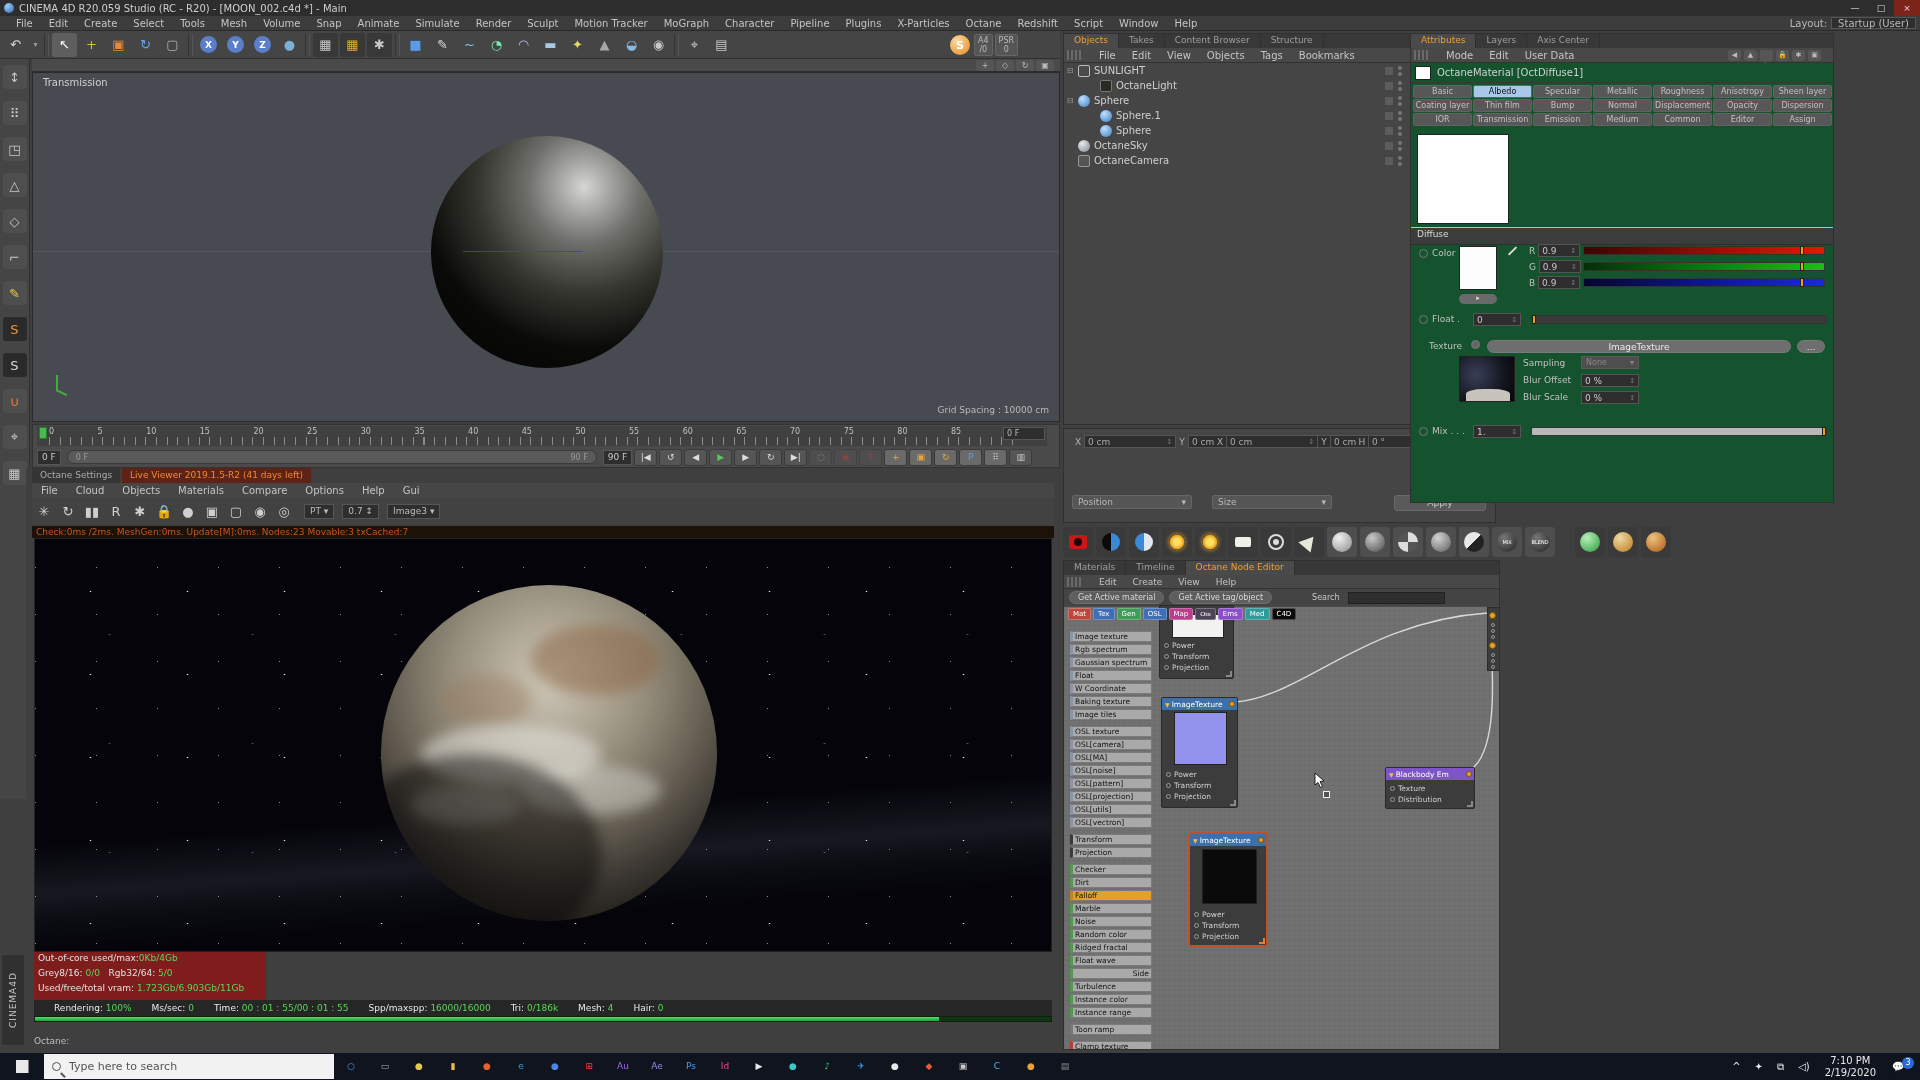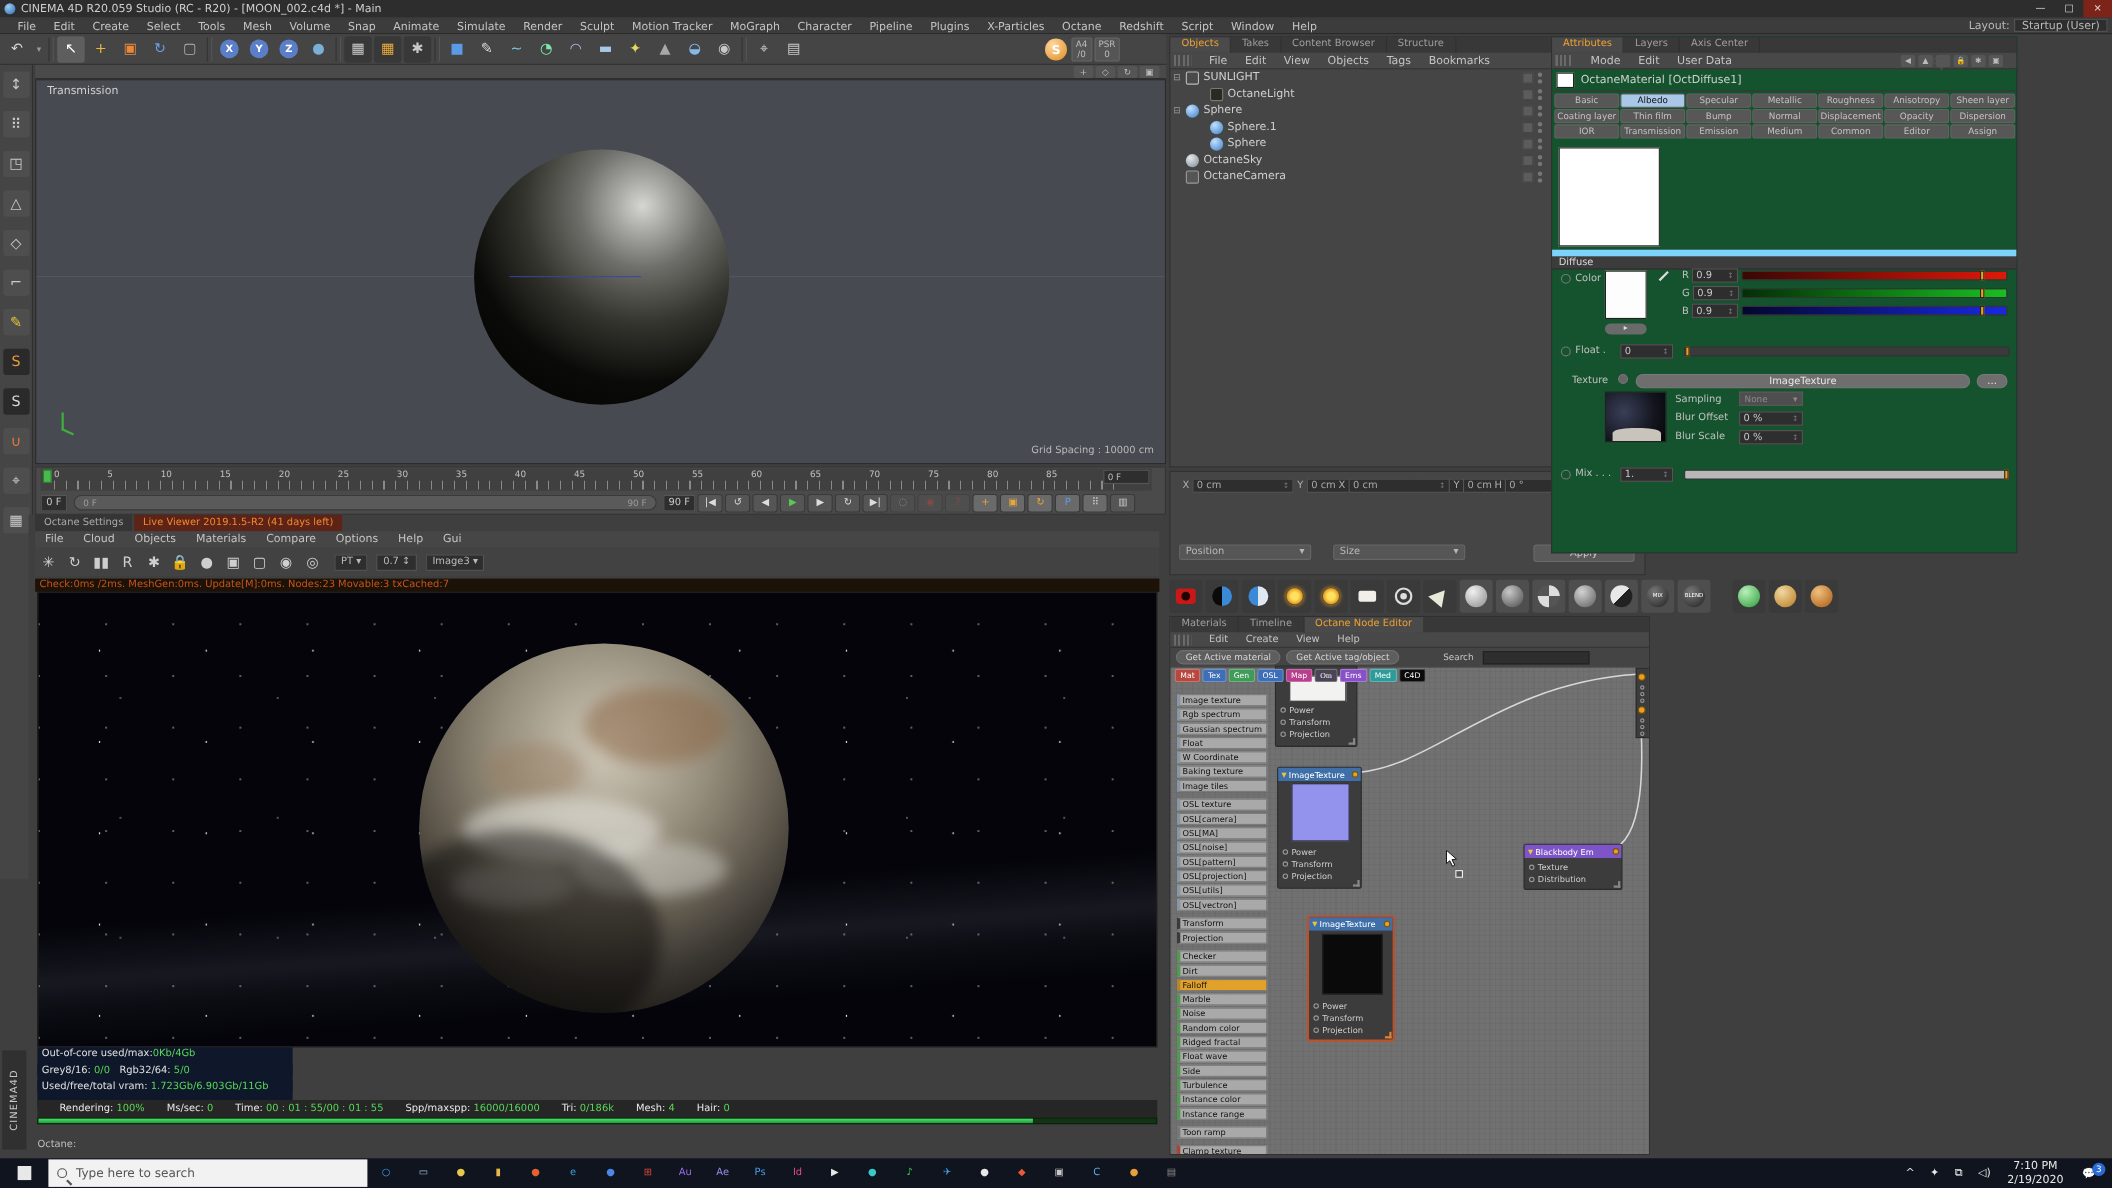--- a/index.html
+++ b/index.html
@@ -68,21 +68,21 @@
   .lvi{width:24px;height:22px;display:flex;align-items:center;justify-content:center;font-size:13px;color:#cfcfcf}
   .lvi.lock{color:#e8a020;font-size:13px}
   .lvsel{background:#2e2e2e;border:1px solid #555;font-size:9px;color:#bbb;height:15px;padding:1px 5px;margin-left:8px;display:flex;align-items:center}
   #lvstatus{position:absolute;left:6px;top:58px;width:1022px;height:12px;background:#1c1208;color:#c8541c;font-size:9px;padding-left:4px;line-height:12px}
   #lvrender{position:absolute;left:8px;top:70px;width:1018px;height:414px;background:#04040a;overflow:hidden;border:1px solid #222}
   .stars{position:absolute;left:0;top:0;width:100%;height:100%;background-image:radial-gradient(rgba(255,255,255,.9) .6px,transparent 1.1px),radial-gradient(rgba(255,255,255,.55) .6px,transparent 1px),radial-gradient(rgba(200,210,255,.4) .7px,transparent 1.2px);background-size:97px 83px,61px 47px,143px 109px;background-position:7px 11px,31px 5px,3px 41px}
   #milkyway{position:absolute;left:-60px;top:268px;width:1200px;height:110px;background:linear-gradient(180deg,rgba(190,200,230,0) 0%,rgba(190,200,230,.10) 45%,rgba(190,200,230,.04) 70%,rgba(190,200,230,0) 100%);transform:rotate(-4deg);filter:blur(3px)}
   #planet{position:absolute;left:346px;top:46px;width:336px;height:336px;border-radius:50%;overflow:hidden;background:radial-gradient(circle at 50% 28%,#cfc9ba 0%,#b5ad9c 16%,#948c7a 34%,#6a6356 52%,#393530 72%,#16140f 92%)}
   #planet .blob{position:absolute;border-radius:50%;filter:blur(7px)}
   
-  .lvstat{position:absolute;left:8px;width:232px;height:26px;background:#0f172a;border-bottom:1px solid #333;font-size:9px;color:#e0e0e0;padding:1px 4px;white-space:nowrap}
+  .lvstat{position:absolute;left:8px;width:232px;height:26px;background:#7f1d1d;border-bottom:1px solid #333;font-size:9px;color:#e0e0e0;padding:1px 4px;white-space:nowrap}
   .lvstat b,.statv{color:#58d858;font-weight:normal}
   #lvmain{position:absolute;left:8px;top:532px;width:1018px;height:16px;background:#262626;font-size:9px;color:#e8e8e8;display:flex;align-items:center;white-space:nowrap}
   #lvmain span{margin-left:10px}
   #lvprog{position:absolute;left:8px;top:548px;width:1018px;height:6px;background:#143314;border:1px solid #0a220a}
   #lvprog i{display:block;width:89%;height:100%;background:linear-gradient(180deg,#4ae06a,#1e9e3c)}
   #octfoot{left:34px;top:1036px;font-size:9px;color:#bdbdbd}
   
   #objects{left:1063px;top:33px;width:433px;height:392px;background:#454545;border:1px solid #303030}
   .ptabs{display:flex;height:14px;font-size:9px;background:#383838}
   .ptab{padding:1px 10px;color:#9f9f9f;border-right:1px solid #303030}
@@ -116,21 +116,21 @@
   .csel{width:120px;height:14px;background:#565656;border:1px solid #666;border-radius:2px;color:#b8b8b8;display:flex;justify-content:space-between;padding:0 5px;align-items:center}
   #applybtn{position:absolute;left:330px;top:66px;width:92px;height:16px;background:#5a5a5a;border:1px solid #6a6a6a;border-radius:3px;color:#c8c8c8;text-align:center;line-height:15px}
   
   #attrs{left:1410px;top:33px;width:424px;height:470px;background:#14532d;border:1px solid #303030}
   #matline{display:flex;align-items:center;height:20px;border-bottom:1px solid #383838;font-size:10px;color:#d0d0d0}
   #matline .sw{width:16px;height:14px;background:#fff;margin:0 6px 0 4px;border:1px solid #222}
   #atabgrid{display:flex;flex-wrap:wrap;padding:1px}
   .atab{width:59px;height:13px;background:#575757;border:1px solid #626262;border-radius:2px;margin:1px 0 0 1px;font-size:8px;color:#c2c2c2;text-align:center;line-height:12px;overflow:hidden}
   .atab.active{background:#a9c7e8;color:#111}
   #apreview{position:absolute;left:6px;top:100px;width:92px;height:90px;background:#fff;border:1px solid #222}
-  .sechead{position:absolute;left:0;width:422px;height:18px;background:#3c3c3c;border-top:6px solid #7dd3fc;border-bottom:1px solid #2e2e2e;font-size:9px;color:#d8d8d8;padding-left:6px;line-height:13px}
+  .sechead{position:absolute;left:0;width:422px;height:18px;background:#3c3c3c;border-top:1px solid #7dd3fc;border-bottom:1px solid #2e2e2e;font-size:9px;color:#d8d8d8;padding-left:6px;line-height:13px}
   .arow{position:absolute;font-size:9px;color:#c0c0c0;display:flex;align-items:center}
   .dotb{width:9px;height:9px;border-radius:50%;border:1px solid #777;margin-right:4px;display:inline-block}
   .vbox{background:#2e2e2e;border:1px solid #555;height:13px;color:#c8c8c8;padding:0 3px;display:flex;align-items:center;justify-content:space-between}
   .vbox .st{color:#777;font-size:7px;margin-left:3px}
   .slider{height:9px;border-radius:2px;position:relative;border:1px solid #333}
   .slider .hd{position:absolute;top:-1px;width:4px;height:9px;background:#e8a020;border:1px solid #222}
   .sl-r{background:linear-gradient(90deg,#3a0604,#e01808)}
   .sl-g{background:linear-gradient(90deg,#042e06,#18c020)}
   .sl-b{background:linear-gradient(90deg,#04062e,#1828e0)}
   .sl-f{background:#3a3a3a}
@@ -1147,21 +1147,21 @@
         <div class="nl-item" style="border-left-color: rgb(58, 58, 58);">Projection</div>
         <div class="nl-gap"></div>
         <div class="nl-item" style="border-left-color: rgb(78, 155, 78);">Checker</div>
         <div class="nl-item" style="border-left-color: rgb(78, 155, 78);">Dirt</div>
         <div class="nl-item selected" style="border-left-color: rgb(184, 134, 42);">Falloff</div>
         <div class="nl-item" style="border-left-color: rgb(78, 155, 78);">Marble</div>
         <div class="nl-item" style="border-left-color: rgb(78, 155, 78);">Noise</div>
         <div class="nl-item" style="border-left-color: rgb(78, 155, 78);">Random color</div>
         <div class="nl-item" style="border-left-color: rgb(78, 155, 78);">Ridged fractal</div>
         <div class="nl-item" style="border-left-color: rgb(78, 155, 78);">Float wave</div>
-        <div class="nl-item" style="border-left-color: rgb(78, 155, 78);">Side</div>
+        <div class="nl-item" style="border-left-color: rgb(78, 155, 78); text-align: right;">Side</div>
         <div class="nl-item" style="border-left-color: rgb(78, 155, 78);">Turbulence</div>
         <div class="nl-item" style="border-left-color: rgb(78, 155, 78);">Instance color</div>
         <div class="nl-item" style="border-left-color: rgb(78, 155, 78);">Instance range</div>
         <div class="nl-gap"></div>
         <div class="nl-item" style="border-left-color: rgb(119, 119, 119);">Toon ramp</div>
         <div class="nl-gap"></div>
         <div class="nl-item" style="border-left-color: rgb(176, 64, 56);">Clamp texture</div>
       </div>
     <svg id="necursor" width="12" height="16">
         <polygon points="1,0 1,12 4,9.5 6.5,14.5 8.5,13.5 6,8.5 10,8" fill="#fff" stroke="#000" stroke-width="0.8"></polygon>

